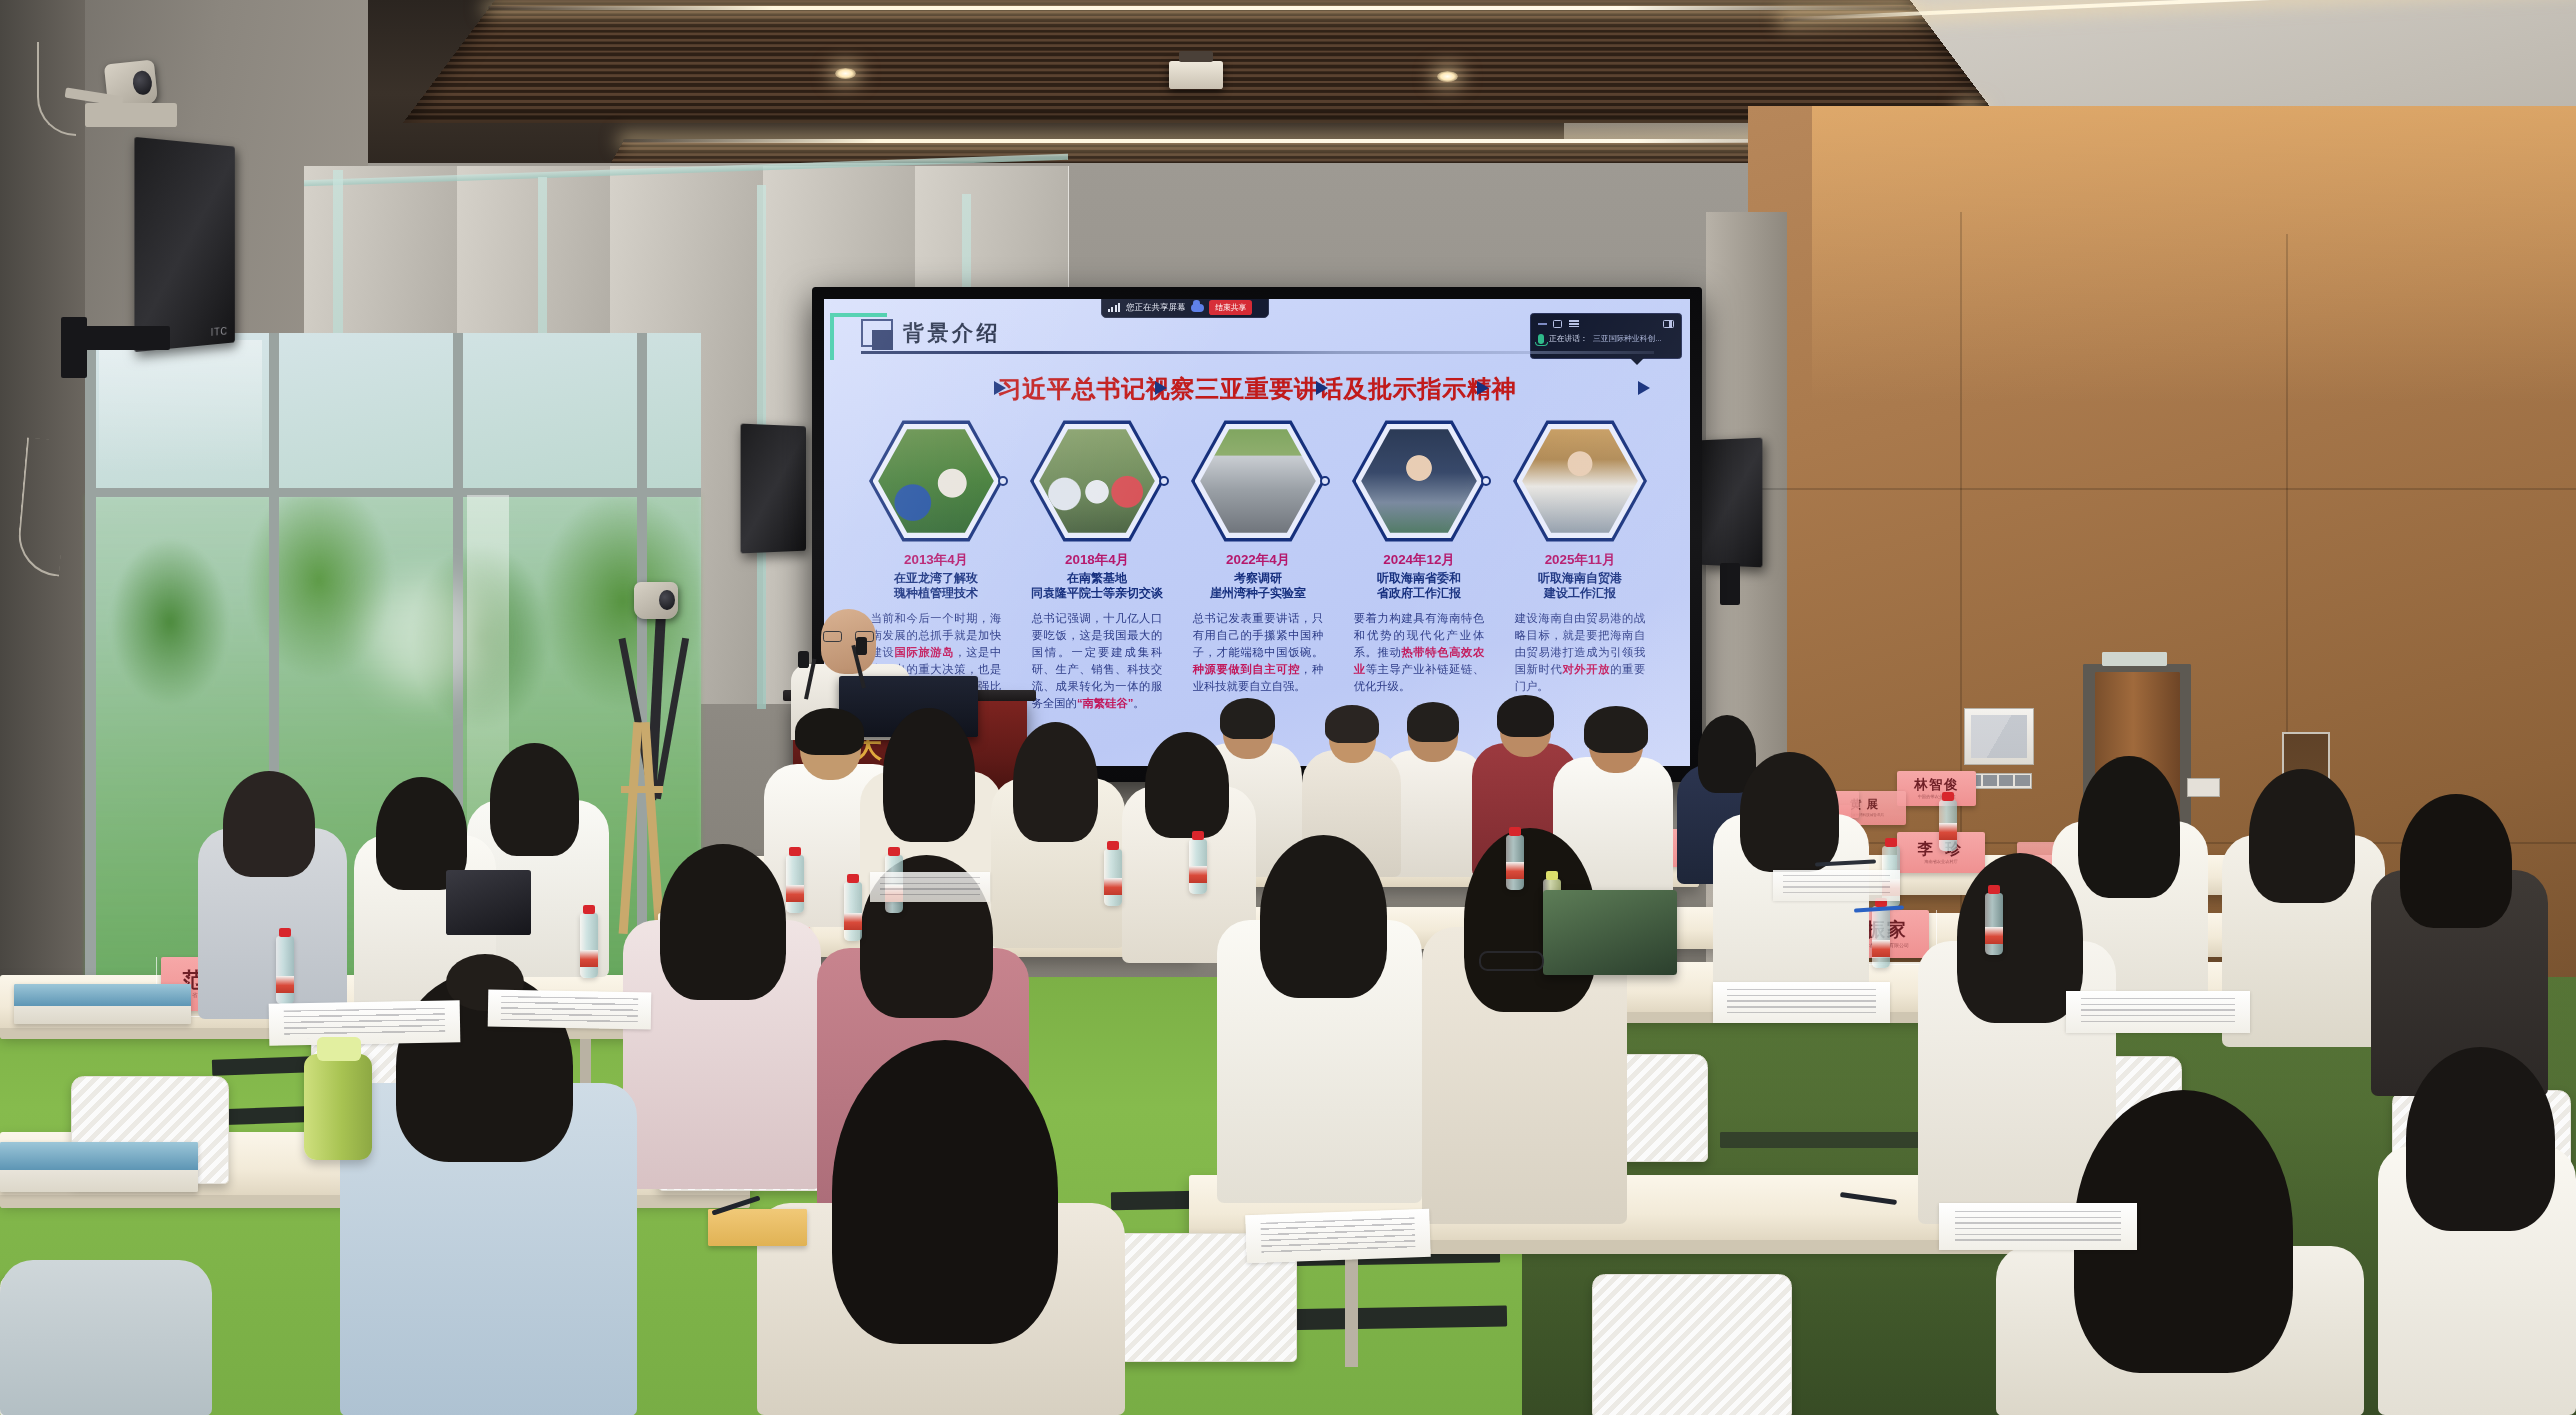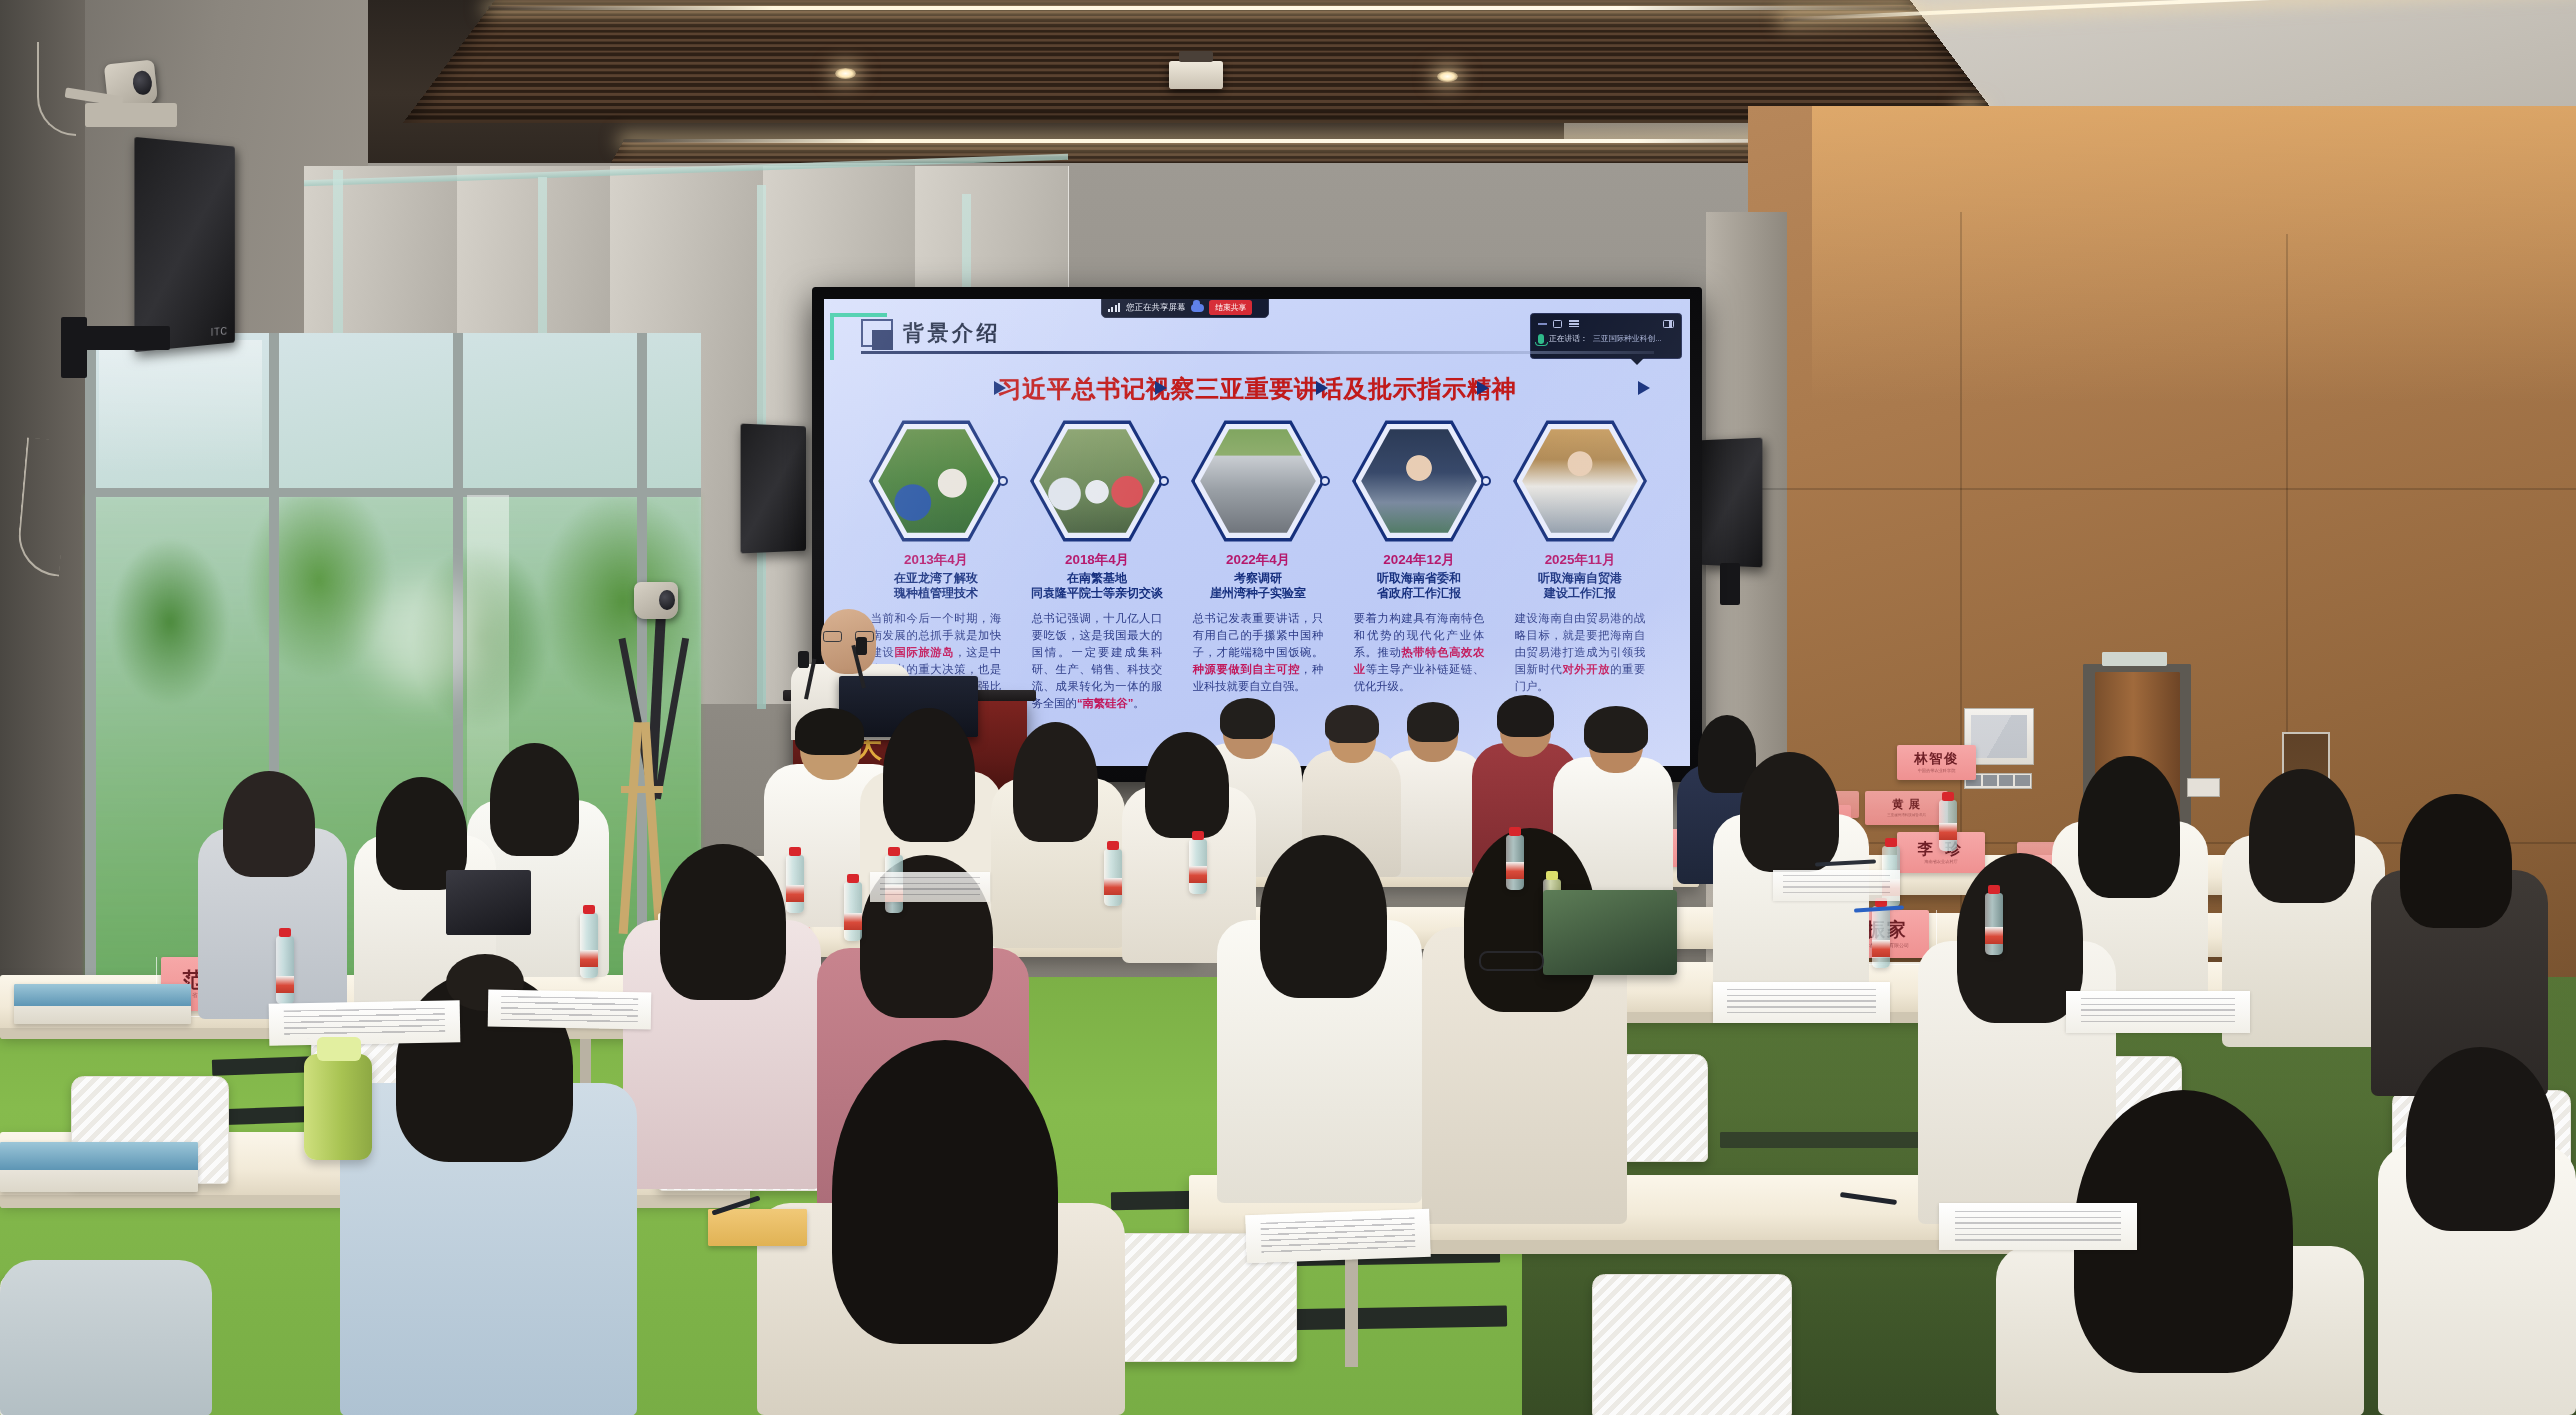--- a/index.html
+++ b/index.html
@@ -585,26 +585,26 @@
   <div class="nameplate" style="left:1897px;top:832px;width:88px;height:41px">
     <span class="nm" style="font-size:15.6px;letter-spacing:3.5px">李 珍</span>
     <span class="org" style="font-size:4.2px">海南省农业农村厅</span>
   </div>
 
   <div class="nameplate" style="left:1614px;top:829px;width:82px;height:38px">
     <span class="nm" style="font-size:15px;letter-spacing:2.8px">张 明</span>
     <span class="org" style="font-size:4.2px">海南大学</span>
   </div>
 
-  <div class="nameplate" style="left:1897px;top:745px;width:79px;height:35px">
+  <div class="nameplate" style="left:1897px;top:771px;width:79px;height:35px">
     <span class="nm" style="font-size:13.4px;letter-spacing:1.4px">林智俊</span>
     <span class="org" style="font-size:4.2px">中国热带农业科学院</span>
   </div>
 
-  <div class="nameplate" style="left:1865px;top:791px;width:83px;height:34px;opacity:.9">
+  <div class="nameplate" style="left:1823px;top:791px;width:83px;height:34px;opacity:.9">
     <span class="nm" style="font-size:11.3px;letter-spacing:0.7px">黄 展</span>
     <span class="org" style="font-size:3.5px">三亚崖州湾科技城管理局</span>
   </div>
 
   <div class="nameplate" style="left:1773px;top:805px;width:78px;height:34px;opacity:.92">
     <span class="nm" style="font-size:7.8px;letter-spacing:0px">广东省科学院</span>
     <span class="org" style="font-size:5.7px">农业种业创新研究所</span>
   </div>
 
   <div class="nameplate" style="left:1097px;top:829px;width:71px;height:31px;opacity:.88"></div>

